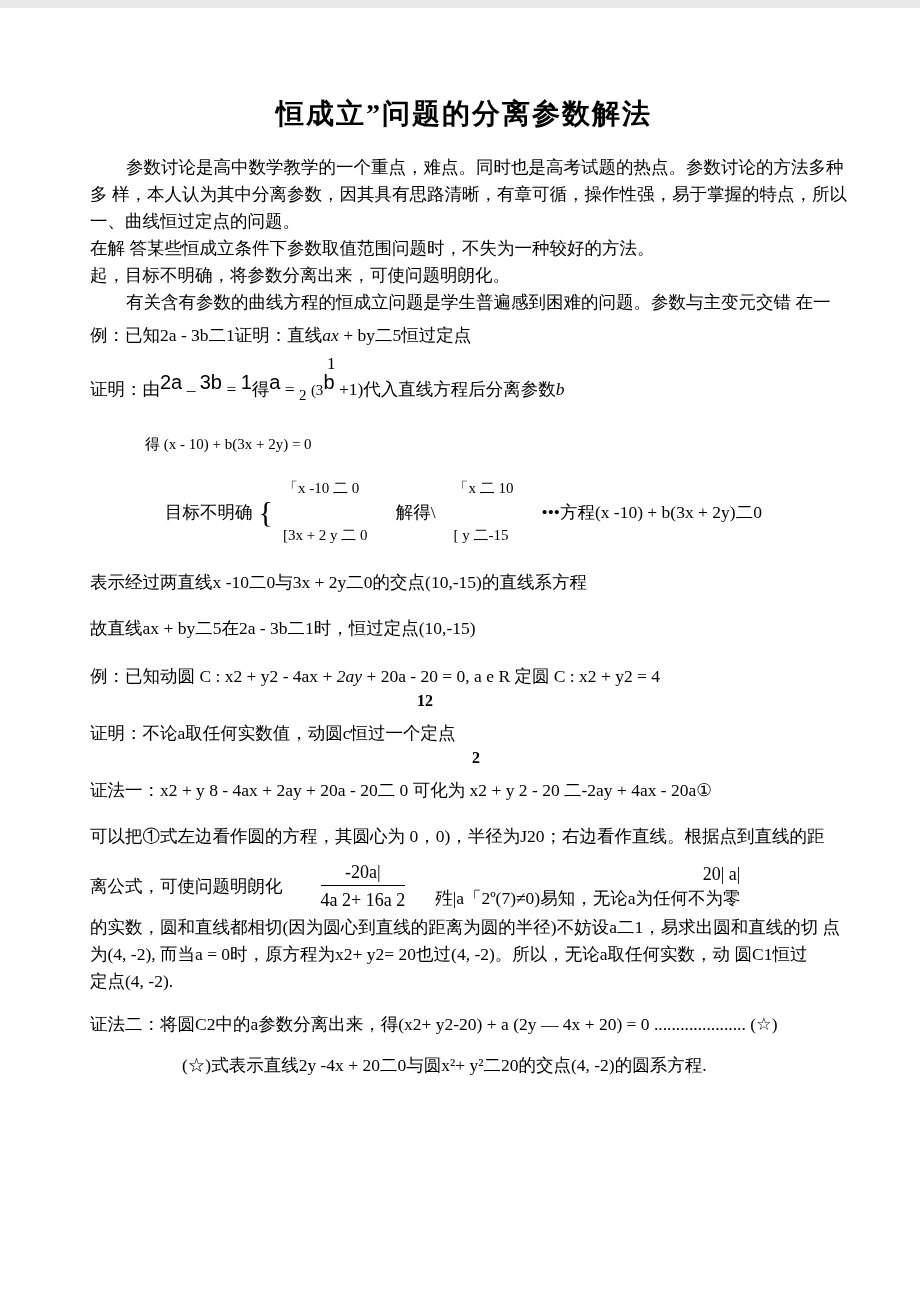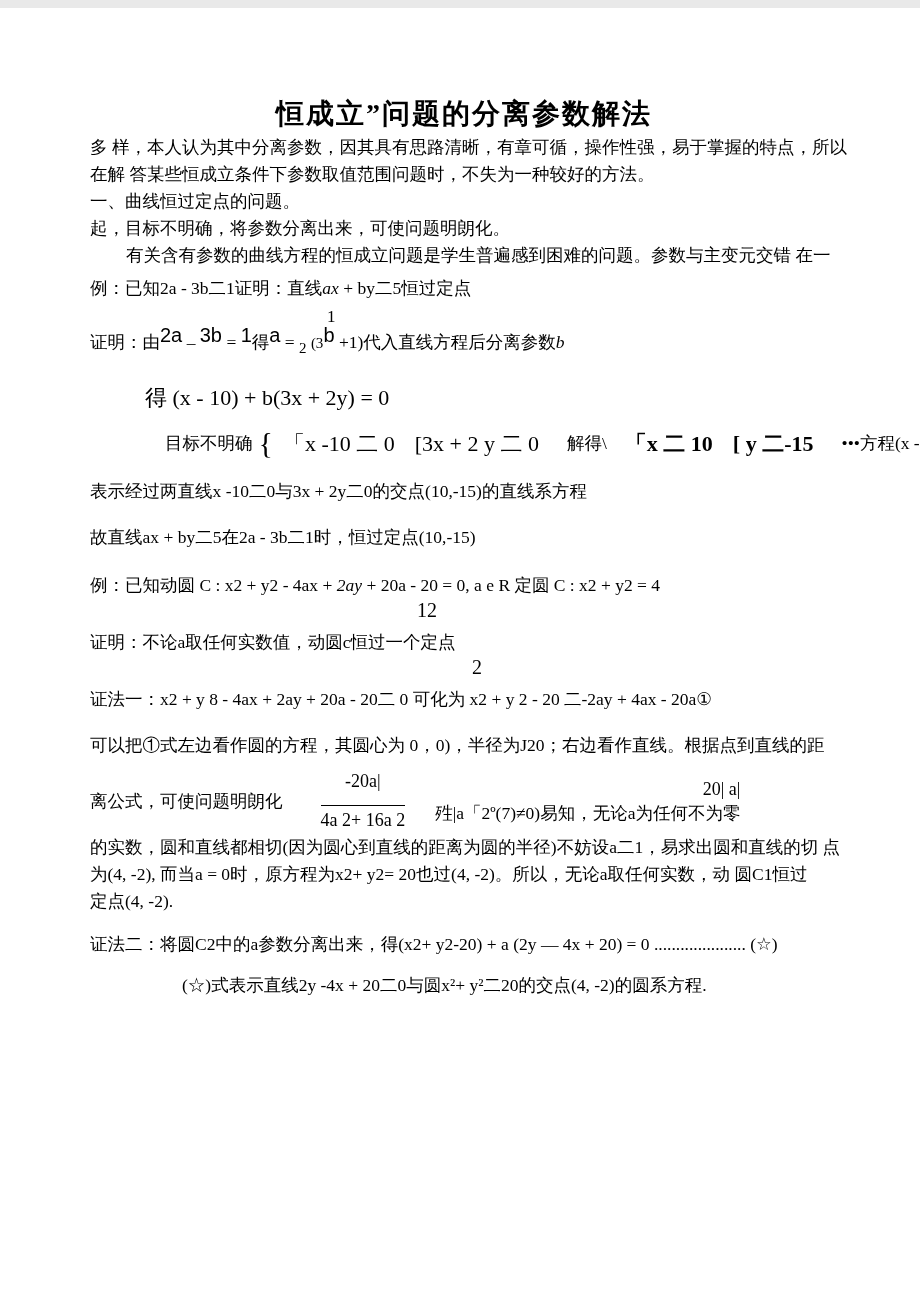--- a/index.html
+++ b/index.html
@@ -8,64 +8,65 @@
     font-family: "Liberation Serif", "DejaVu Serif", serif;
     font-size: 17.5px; position: relative; margin: 8px auto; overflow: hidden;
   }
   .content { position: absolute; left: 90px; right: 82px; top: 0; }
   .line { line-height: 27px; min-height: 27px; white-space: nowrap; }
   .doc-title {
     margin-top: 86px; text-align: center; font-weight: bold;
     font-size: 28px; line-height: 40px; letter-spacing: 2px; white-space: nowrap;
   }
   .indent { padding-left: 36px; }
-  .math { font-size: 22px; }
+  .math { font-size: 15px; }
   .f { font-family: "Liberation Sans", "DejaVu Sans", sans-serif; font-size: 20px; position: relative; top: -6px; text-align: center; }
   .it { font-style: italic; }
   .sm { font-size: 15px; }
   .den2 { font-size: 15px; vertical-align: -5px; }
-  .sub-line { line-height: 22px; font-size: 20px; }
+  .sub-line { line-height: 22px; font-size: 16px; font-weight: bold; }
   
   .proof-block { margin-top: 4px; }
   .proof-num { line-height: 22px; padding-left: 237px; font-size: 17px; }
   
   .sys { display: flex; align-items: center; white-space: nowrap; }
-  .sys-col { display: flex; flex-direction: row; gap: 20px; }
+  .sys-col { display: flex; flex-direction: column; gap: 20px; }
   .sys-col .line { line-height: 27px; }
   .brace { font-size: 30px; font-weight: 400; line-height: 30px; }
   .sys1 { margin-top: 17px; margin-left: 75px; }
   .sys1 .g1 { margin-left: 6px; } .sys1 .g2 { margin-left: 10px; }
-  .sys1 .g3 { margin-left: 28px; } .sys1 .g4 { margin-left: 18px; font-weight: bold; }
+  .sys1 .g3 { margin-left: 28px; } .sys1 .g4 { margin-left: 18px; }
   .sys1 .g5 { margin-left: 28px; }
   
   .dist-row { margin-top: 10px; display: flex; align-items: center; white-space: nowrap; }
   .frac { display: inline-block; text-align: center; margin-left: 38px; font-size: 18px; }
-  .frac .num { display: block; line-height: 24px; border-bottom: 1.5px solid #000; padding: 0 6px 12px; }
+  .frac .num { display: block; line-height: 24px; border-bottom: 1.5px solid #000; padding: 0 6px 1px; }
   .frac .den { display: block; line-height: 24px; padding-top: 2px; }
   .stack { display: inline-flex; flex-direction: column; margin-left: 30px; align-items: flex-end; }
   .stack .top { line-height: 24px; font-size: 18px; }
   .stack .bottom { line-height: 24px; }
   
   .sys2 { margin-top: 8px; margin-left: 72px; }
   .sys2 .sys-col { gap: 2px; }
   .sys2 .g1 { margin-left: 8px; } .sys2 .g2 { margin-left: 20px; }
   .sys2 .g3 { margin-left: 18px; }
 </style>
 </head>
 <body>
 
 <div class="page">
   <div class="content">
 
     <div class="doc-title">恒成立”问题的分离参数解法</div>
 
+    <div class="line indent" style="margin-top:20px">参数讨论是高中数学教学的一个重点，难点。同时也是高考试题的热点。参数讨论的方法多种</div>
     <div class="line">多 样，本人认为其中分离参数，因其具有思路清晰，有章可循，操作性强，易于掌握的特点，所以</div>
+    <div class="line">一、曲线恒过定点的问题。</div>
+
     <div class="line">在解 答某些恒成立条件下参数取值范围问题时，不失为一种较好的方法。</div>
-
-    <div class="line">一、曲线恒过定点的问题。</div>
     <div class="line">起，目标不明确，将参数分离出来，可使问题明朗化。</div>
     <div class="line indent">有关含有参数的曲线方程的恒成立问题是学生普遍感到困难的问题。参数与主变元交错 在一</div>
 
     <div class="line" style="margin-top:6px"><span>例：已知2a - 3b二1证明：直线</span><span class="it">ax</span><span> + by二5恒过定点</span></div>
 
     <div class="proof-block">
       <div class="proof-num">1</div>
       <div class="line"><span>证明：由</span><span class="f">2a</span> <span>–</span> <span class="f">3b</span> <span>=</span> <span class="f">1</span><span>得</span><span class="f">a</span> <span>=</span> <span class="den2">2</span> <span class="sm">(3</span><span class="f">b</span><span> +1)代入直线方程后分离参数</span><span class="it">b</span></div>
     </div>
 

